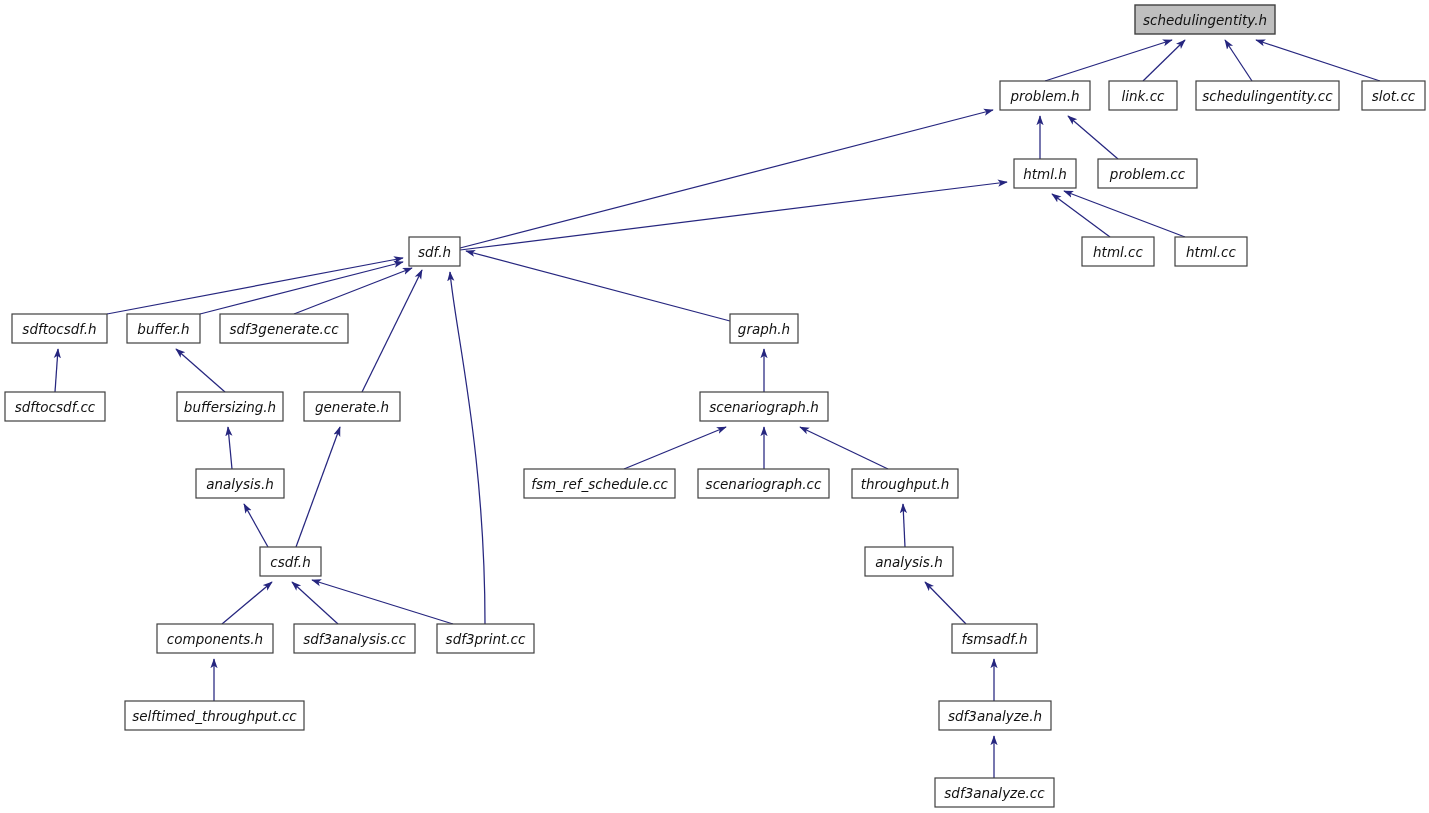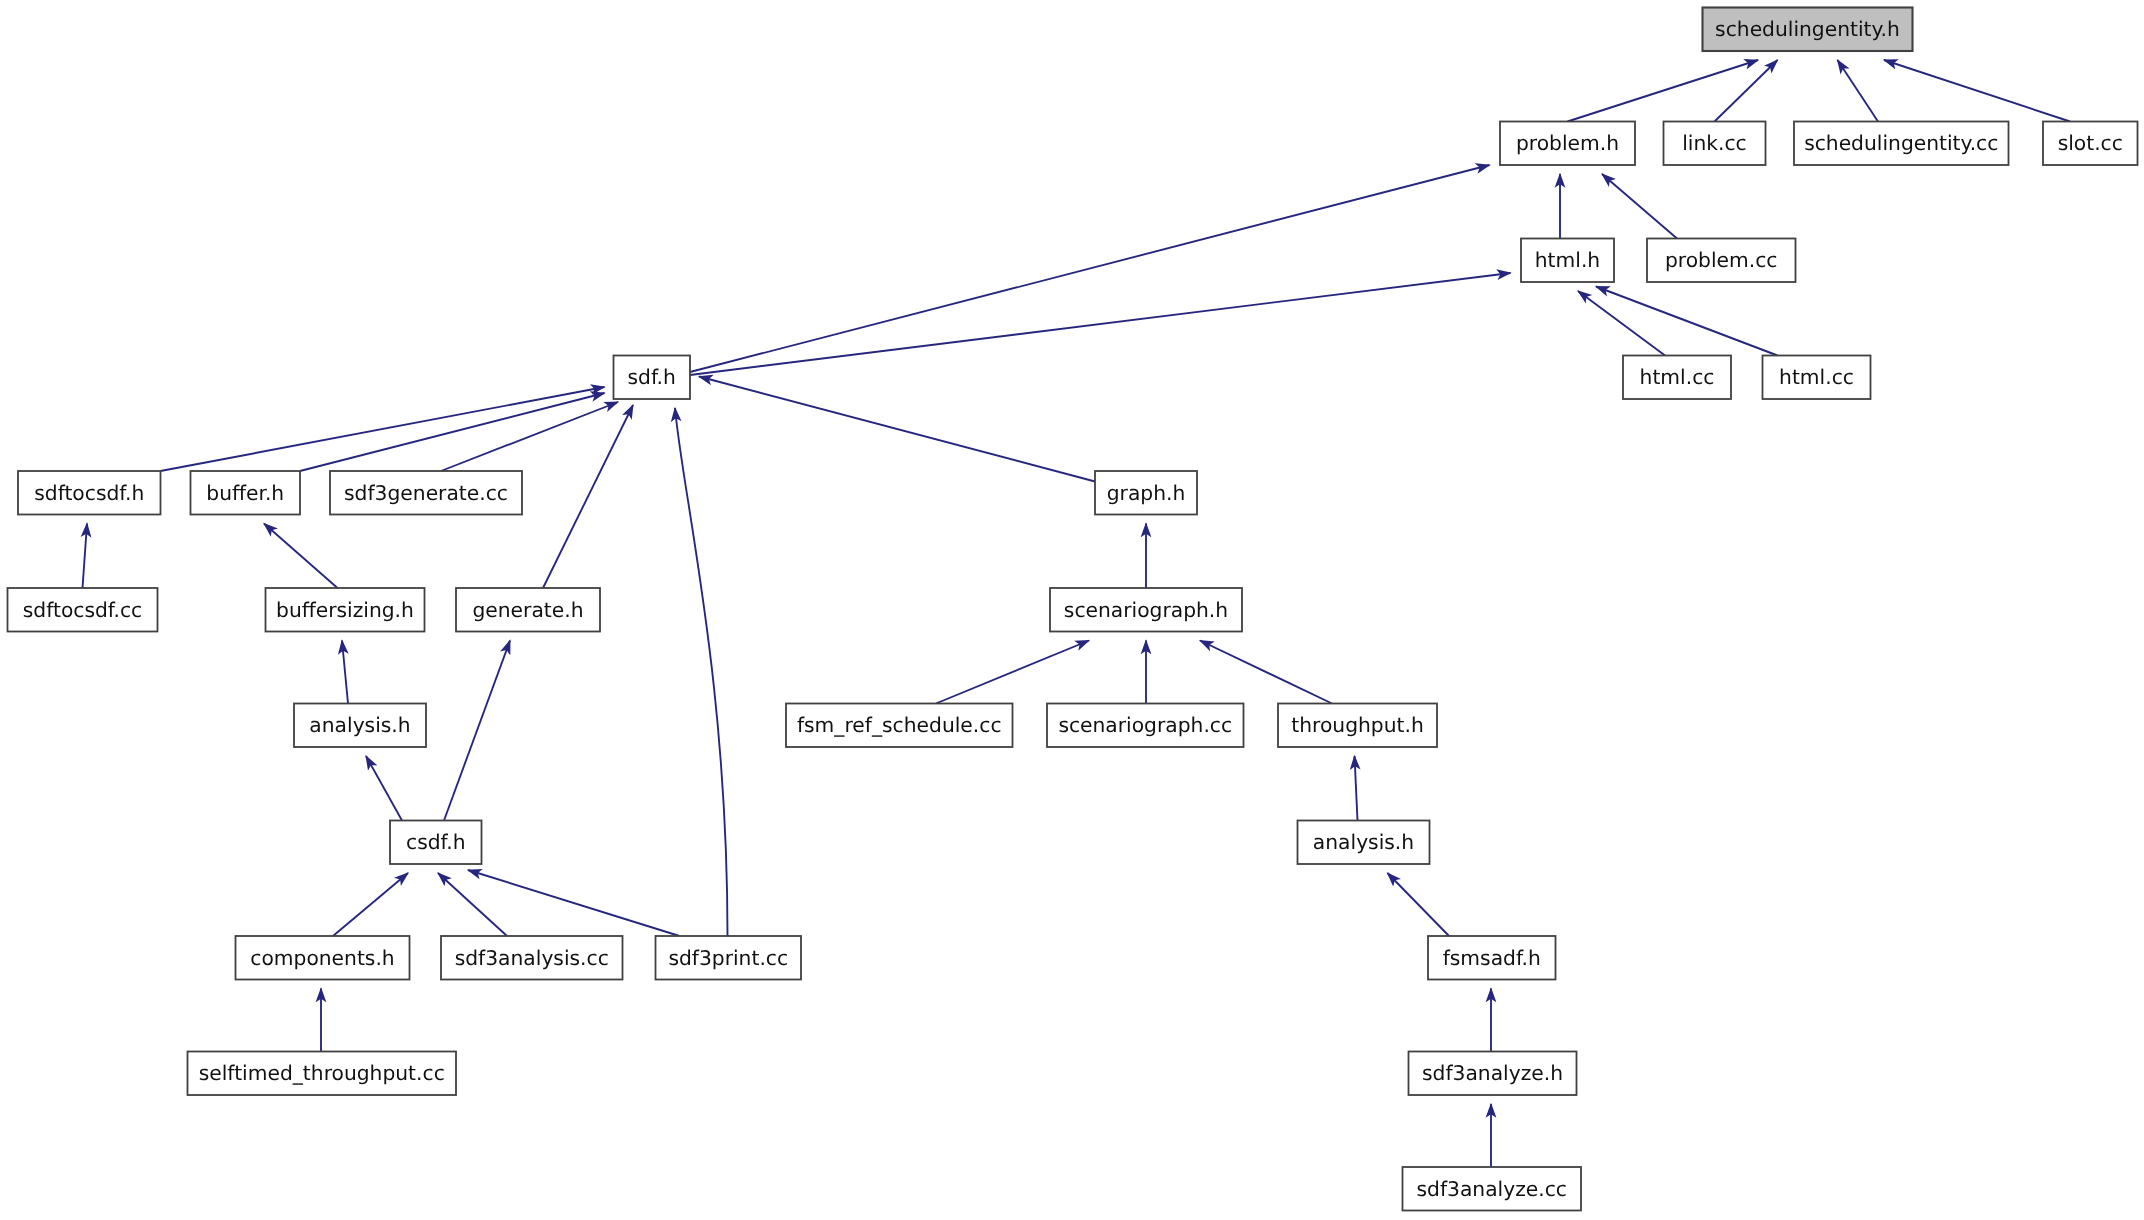--- a/index.html
+++ b/index.html
@@ -1,17 +1,17 @@
 <!DOCTYPE html>
 <html><head>
 <meta charset="utf-8">
 <style>
   html,body{margin:0;padding:0;background:#ffffff;}
   body{font-family:"DejaVu Sans","Liberation Sans",sans-serif;}
-  #stage{position:relative;width:1429px;height:813px;background:#ffffff;overflow:hidden;}
+  #stage{position:relative;width:1429px;height:813px;background:#ffffff;overflow:hidden;font-style:italic;}
   svg{position:absolute;left:0;top:0;width:1429px;height:813px;}
   .node-rect{fill:#ffffff;stroke:#404040;stroke-width:1.2;}
   .node-rect.hl{fill:#bfbfbf;stroke:#404040;stroke-width:1.4;}
   .node-label{font-family:"DejaVu Sans","Liberation Sans",sans-serif;font-size:13.5px;fill:#111111;text-anchor:middle;dominant-baseline:middle;}
   .edge{fill:none;stroke:#26267f;stroke-width:1.25;}
 </style>
 </head>
 <body>
 
 <div id="stage">

